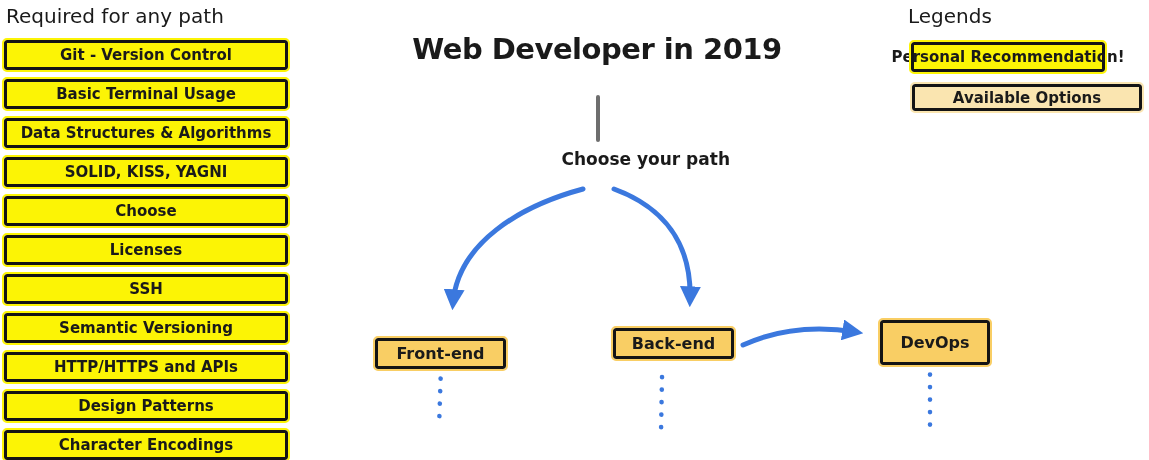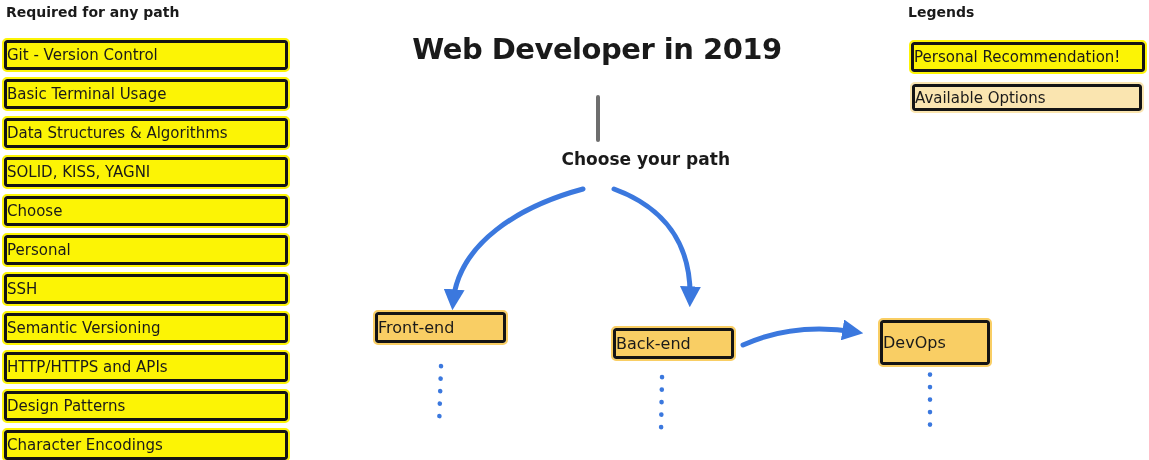--- a/index.html
+++ b/index.html
@@ -9,47 +9,47 @@
     --arrow-blue:#3B78DE;
     --connector-gray:#6E6E6E;
     --border-black:#141414;
     --text-black:#1A1A1A;
   }
   *{box-sizing:border-box;margin:0;padding:0;}
   html,body{width:1149px;height:460px;background:#ffffff;overflow:hidden;
     font-family:"DejaVu Sans","Liberation Sans",sans-serif;color:var(--text-black);}
   .stage{position:absolute;left:0;top:0;width:1149px;height:460px;}
 
-  .section-heading{position:absolute;font-size:14px;font-weight:700;white-space:nowrap;}
+  .section-heading{position:absolute;font-size:20px;font-weight:400;white-space:nowrap;}
   #required-heading{left:6px;top:4px;}
   #legend-heading{left:908px;top:4px;}
 
   
   #required-list{position:absolute;left:4px;top:40px;width:284px;}
-  .box{display:flex;align-items:center;
+  .box{display:flex;align-items:center;justify-content:center;
        border:3px solid var(--border-black);border-radius:3px;
-       font-weight:400;font-size:15px;white-space:nowrap;}
+       font-weight:700;font-size:15px;white-space:nowrap;}
   .req-item{height:30px;margin-bottom:9px;background:var(--recommendation-yellow);
        outline:2px solid var(--recommendation-yellow);}
 
   
   #page-title{position:absolute;left:377px;top:32px;width:440px;text-align:center;
        font-size:29px;font-weight:700;letter-spacing:-0.5px;}
   #subtitle{position:absolute;left:480px;top:149px;width:250px;text-align:right;
        font-size:17px;font-weight:700;}
 
   
   .node{position:absolute;background:var(--option-gold);outline:2px solid var(--option-gold);
        font-size:16px;}
-  #node-front-end{left:375px;top:312px;width:131px;height:31px;}
+  #node-front-end{left:375px;top:338px;width:131px;height:31px;}
   #node-back-end{left:613px;top:328px;width:121px;height:31px;}
   #node-devops{left:880px;top:320px;width:110px;height:45px;}
 
   
-  #legend-recommendation{position:absolute;left:911px;top:42px;width:234px;height:30px;
+  #legend-recommendation{position:absolute;left:911px;top:42px;width:194px;height:30px;
        background:var(--recommendation-yellow);outline:2px solid var(--recommendation-yellow);}
   #legend-available{position:absolute;left:912px;top:84px;width:230px;height:27px;
        background:var(--available-option-tan);outline:2px solid var(--available-option-tan);}
 
   
   #arrow-layer{position:absolute;left:0;top:0;width:1149px;height:460px;pointer-events:none;}
   .arrow{fill:none;stroke:var(--arrow-blue);stroke-width:5;stroke-linecap:round;}
   .ah-fill{fill:var(--arrow-blue);}
   .dots{fill:none;stroke:var(--arrow-blue);stroke-width:4.6;stroke-linecap:round;
         stroke-dasharray:0.1 12.4;}
@@ -78,21 +78,21 @@
 
       <div class="box req-item">
         <span>SOLID, KISS, YAGNI</span>
       </div>
 
       <div class="box req-item">
         <span>Choose</span>
       </div>
 
       <div class="box req-item">
-        <span>Personal</span>
+        <span>Licenses</span>
       </div>
 
       <div class="box req-item">
         <span>SSH</span>
       </div>
 
       <div class="box req-item">
         <span>Semantic Versioning</span>
       </div>
 

